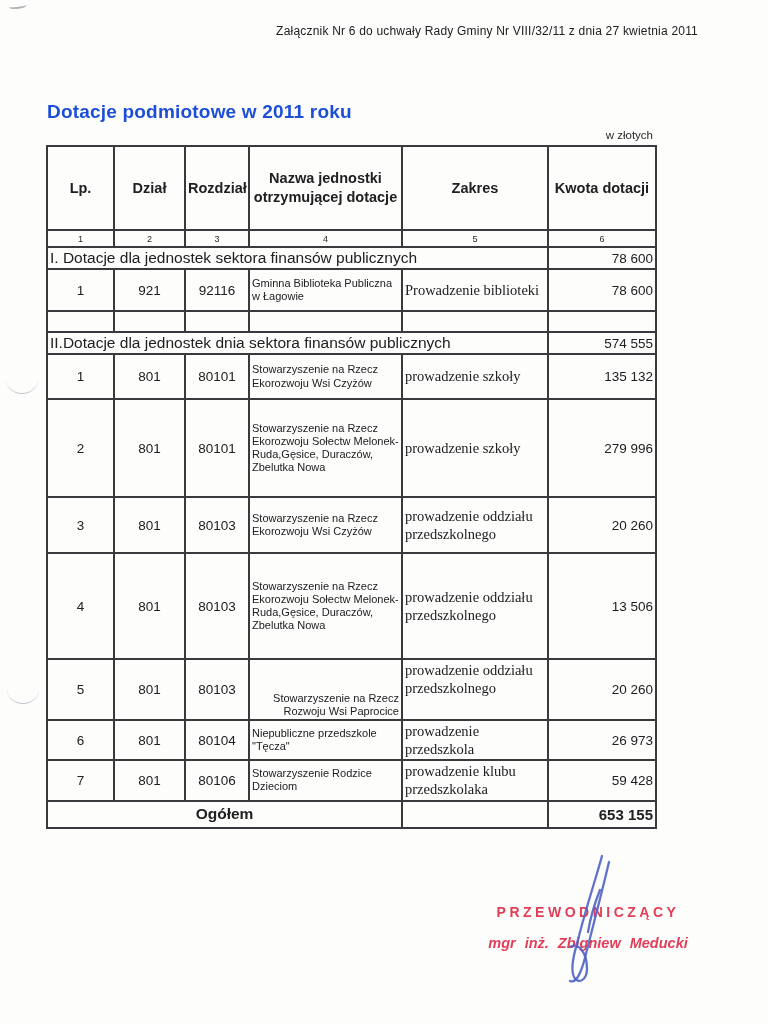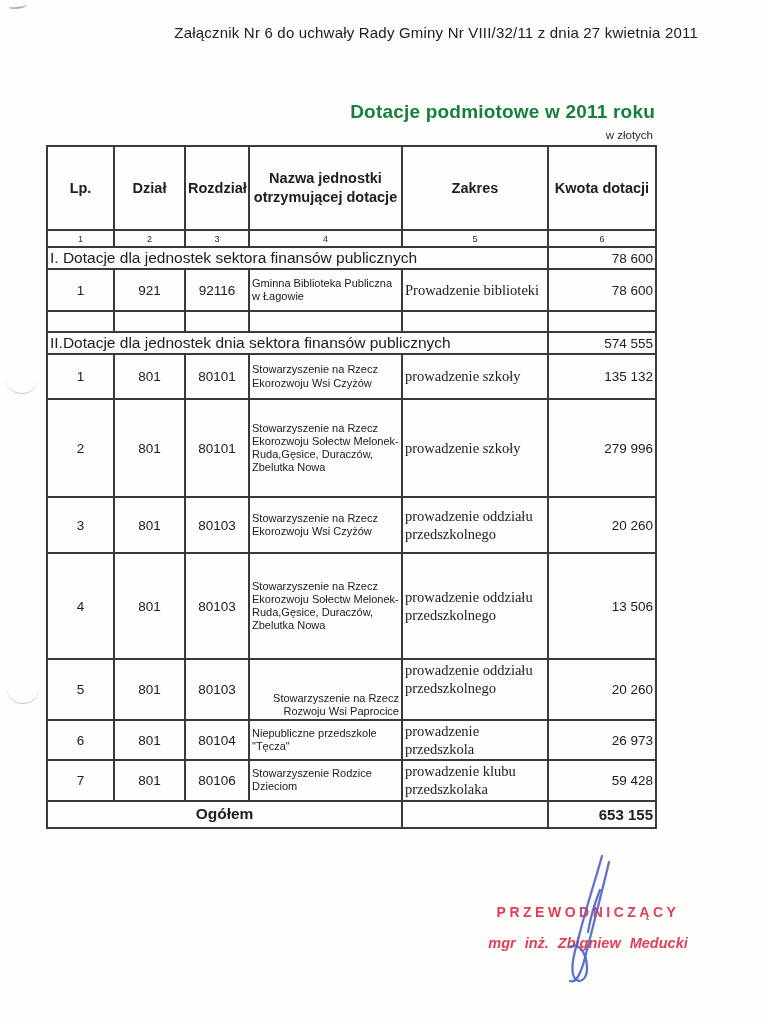--- a/index.html
+++ b/index.html
@@ -21,25 +21,25 @@
     position:absolute;width:32px;height:15px;
     border-bottom:1.5px solid #a9a9b3;
     border-radius:0 0 55% 55% / 0 0 100% 100%;
     opacity:.65;
   }
   .edge-arc.a1{left:6px;top:378px;}
   .edge-arc.a2{left:7px;top:688px;}
 
   .attachment-note{
     position:absolute;top:24px;right:70px;
-    font-size:15px;letter-spacing:.2px;color:#202023;
+    font-size:12px;letter-spacing:.2px;color:#202023;
   }
   .doc-title{
     position:absolute;top:101px;left:47px;width:608px;
-    text-align:right;font-size:19px;font-weight:bold;color:#15803d;
+    text-align:left;font-size:19px;font-weight:bold;color:#1d4ed8;
     letter-spacing:.2px;
   }
   .unit-note{
     position:absolute;top:129px;left:47px;width:606px;
     text-align:right;font-size:11.5px;color:#2a2a2d;
   }
 
   table.subsidies{
     position:absolute;top:145px;left:46px;width:609px;
     border-collapse:collapse;table-layout:fixed;

